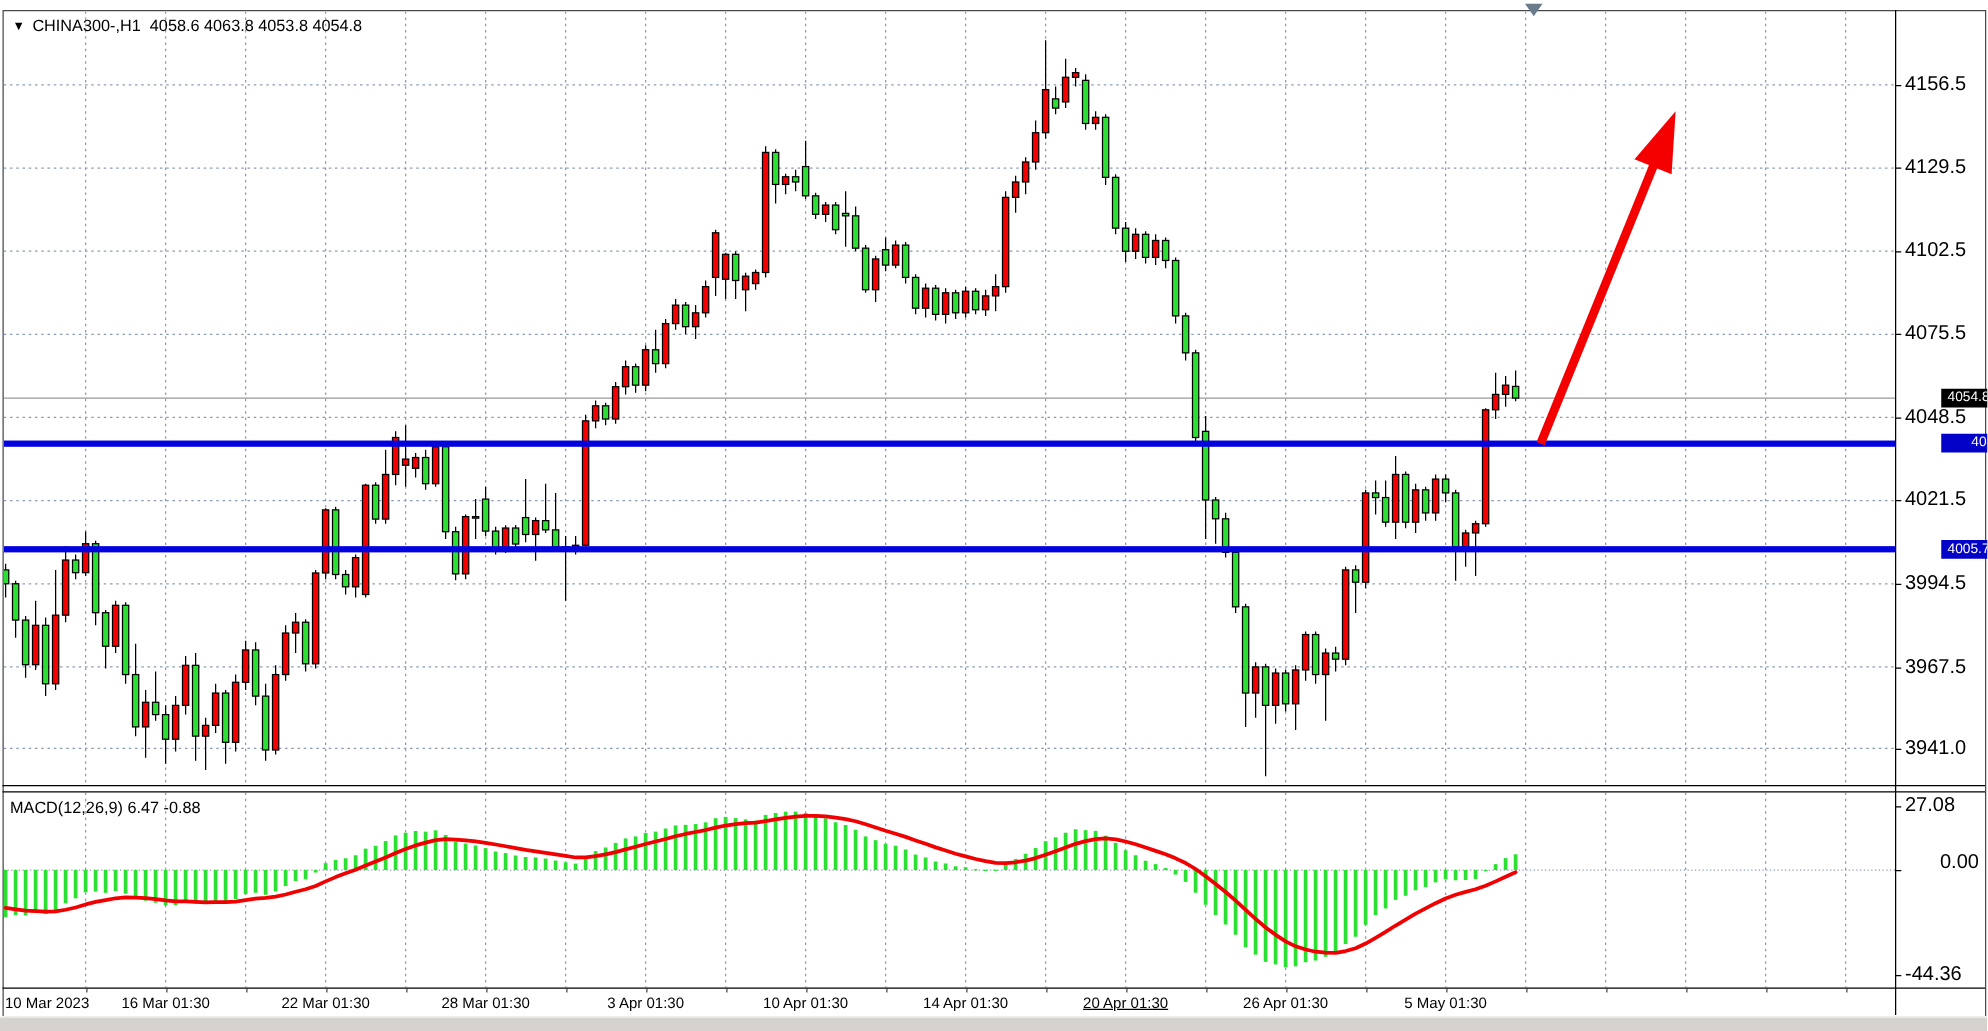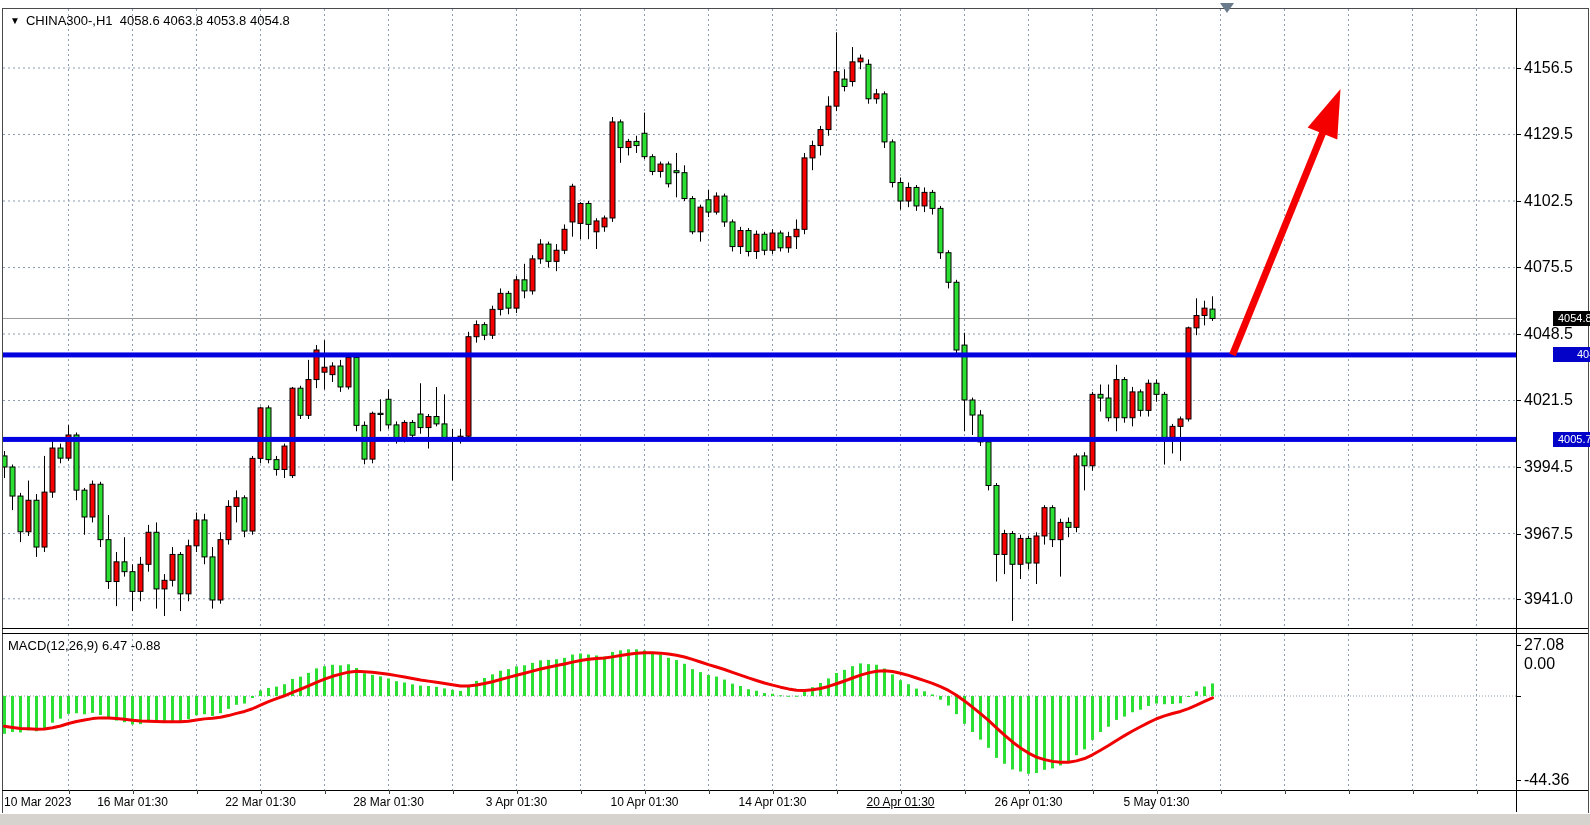--- a/index.html
+++ b/index.html
@@ -592,21 +592,21 @@
       <div class="ax-label" style="top: 393.499px;">4021.5</div>
       <div class="ax-tick" style="top: 400.499px;"></div>
       <div class="ax-label" style="top: 460px;">3994.5</div>
       <div class="ax-tick" style="top: 467px;"></div>
       <div class="ax-label" style="top: 526.501px;">3967.5</div>
       <div class="ax-tick" style="top: 533.501px;"></div>
       <div class="ax-label" style="top: 591.77px;">3941.0</div>
       <div class="ax-tick" style="top: 598.77px;"></div>
       <div class="ax-label" style="top: 637.548px;">27.08</div>
       <div class="ax-tick" style="top: 644.548px;"></div>
-      <div class="ax-label" style="top: 657px;">0.00</div>
+      <div class="ax-label" style="top: 683px; margin-left: 28px;">0.00</div>
       <div class="ax-tick" style="top: 696px;"></div>
       <div class="ax-label" style="top: 773.284px;">-44.36</div>
       <div class="ax-tick" style="top: 780.284px;"></div>
     </div>
 
   <div id="tag-current" class="tag" style="top: 310.981px; background: rgb(0, 0, 0);">4054.8</div>
   <div id="tag-line1" class="tag" style="top: 347.433px; background: rgb(2, 2, 200); padding-left: 24px;">4040.0</div>
   <div id="tag-line2" class="tag" style="top: 431.914px; background: rgb(2, 2, 200);">4005.7</div>
 
   <div id="time-axis">

